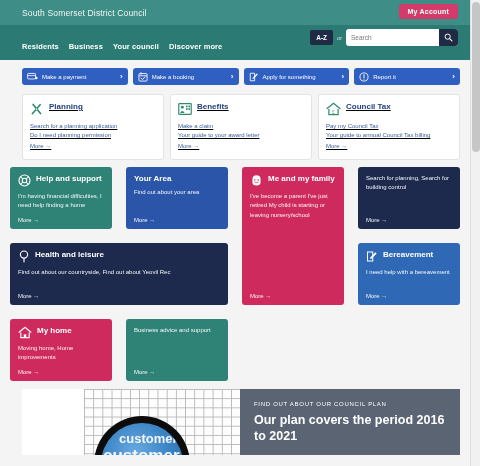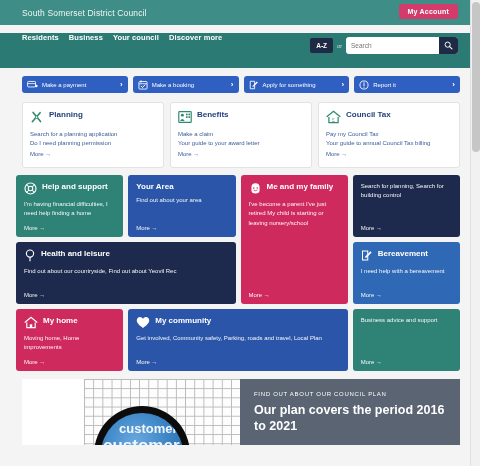--- a/index.html
+++ b/index.html
@@ -20,21 +20,21 @@
   }
   .site-title { color: #eef7f6; font-size: 8.5px; letter-spacing: .15px; }
   .account-btn {
     position: absolute; right: 12px; top: 4px;
     background: #d33b6a; color: #fff; font-size: 7px; font-weight: bold;
     padding: 4px 9px; border-radius: 3px; border: none; cursor: pointer;
     letter-spacing: .2px;
   }
   .navbar {
     height: 26px; background: #2c7a74;
-    display: flex; align-items: flex-start; padding-left: 22px; position: relative; margin-top: 8px;
+    display: flex; align-items: flex-end; padding-left: 22px; position: relative;
   }
   .navlinks { display: flex; gap: 10px; }
   .navlink { color: #fff; font-size: 7.5px; font-weight: bold; cursor: pointer; letter-spacing: .1px; }
   .searchzone { position: absolute; right: 12px; top: 4px; display: flex; align-items: center; gap: 4px; }
   .az-btn {
     background: #1f2a44; color: #fff; font-size: 6.5px; font-weight: bold;
     padding: 4px 6px; border-radius: 2px; border: none; cursor: pointer;
   }
   .or-txt { color: #cfe3e1; font-size: 5.5px; }
   .searchwrap {
@@ -59,31 +59,31 @@
     color: #fff; gap: 4px;
   }
   .action-label { font-size: 6px; flex: 1; }
   .action-chev { font-size: 8px; font-weight: bold; }
   .ic { flex-shrink: 0; display: inline-flex; align-items: center; justify-content: center; }
 
   
   .cards { display: flex; gap: 6px; padding: 9px 10px 0 22px; }
   .card {
     flex: 1; background: #fff; border: 1px solid #e3e3e3; border-radius: 3px;
-    padding: 7px 1px 6px 7px; min-height: 66px; cursor: pointer;
+    padding: 7px 1px 6px 7px; min-height: 66px; cursor: pointer; text-decoration: underline;
   }
   .card-head { display: flex; align-items: flex-start; gap: 5px; margin-bottom: 6px; }
   .card-title { color: #23427c; font-size: 8px; font-weight: bold; line-height: 1.15; }
   .card-links { color: #3a5c9a; font-size: 6px; line-height: 1.5; }
   .more { color: #3a5c9a; font-size: 6px; margin-top: 3px; }
 
   
   .tiles {
     display: grid; grid-template-columns: repeat(4, 1fr);
-    gap: 5px; padding: 7px 10px 0 16px;
+    gap: 14px; padding: 7px 10px 0 10px;
     grid-auto-rows: 62px;
   }
   .tile {
     border-radius: 3px; padding: 7px 8px 6px 8px; color: #fff;
     position: relative; cursor: pointer; overflow: hidden;
     display: flex; flex-direction: column;
   }
   .tile-head { display: flex; align-items: flex-start; gap: 5px; margin-bottom: 5px; }
   .tile-title { font-size: 8px; font-weight: bold; line-height: 1.15; }
   .tile-desc { font-size: 6px; line-height: 1.55; opacity: .95; flex: 1; }
@@ -358,32 +358,20 @@
                 <path d="M3.6 8 V14.6 H14.4 V8" fill="none" stroke="#fff" stroke-width="1.5"></path>
                 <rect x="7.4" y="10.4" width="3.2" height="4.2" fill="#fff"></rect>
               </svg>
           </span>
           <span class="tile-title">My home</span>
         </div>
         <div class="tile-desc">Moving home, Home improvements</div>
         <div class="tile-more">More →</div>
       </div>
 
-      <div class="tile span2" style="background:#2a55a8">
-        <div class="tile-head">
-          <span class="ic">
-            <svg width="14" height="13" viewBox="0 0 18 16">
-                <path d="M9 15 C2 10.4 1 7.4 1 5.2 C1 2.8 2.9 1 5.1 1 C6.8 1 8.2 2 9 3.4 C9.8 2 11.2 1 12.9 1 C15.1 1 17 2.8 17 5.2 C17 7.4 16 10.4 9 15 Z" fill="#fff"></path>
-              </svg>
-          </span>
-          <span class="tile-title">My community</span>
-        </div>
-        <div class="tile-desc">Get involved, Community safety, Parking, roads and travel, Local Plan</div>
-        <div class="tile-more">More →</div>
-      </div>
 
       <div class="tile" style="background:#2e8276">
         <div class="tile-desc">Business advice and support</div>
         <div class="tile-more">More →</div>
       </div>
 
     </div>
 
     <div class="banner">
       <div class="banner-img">

